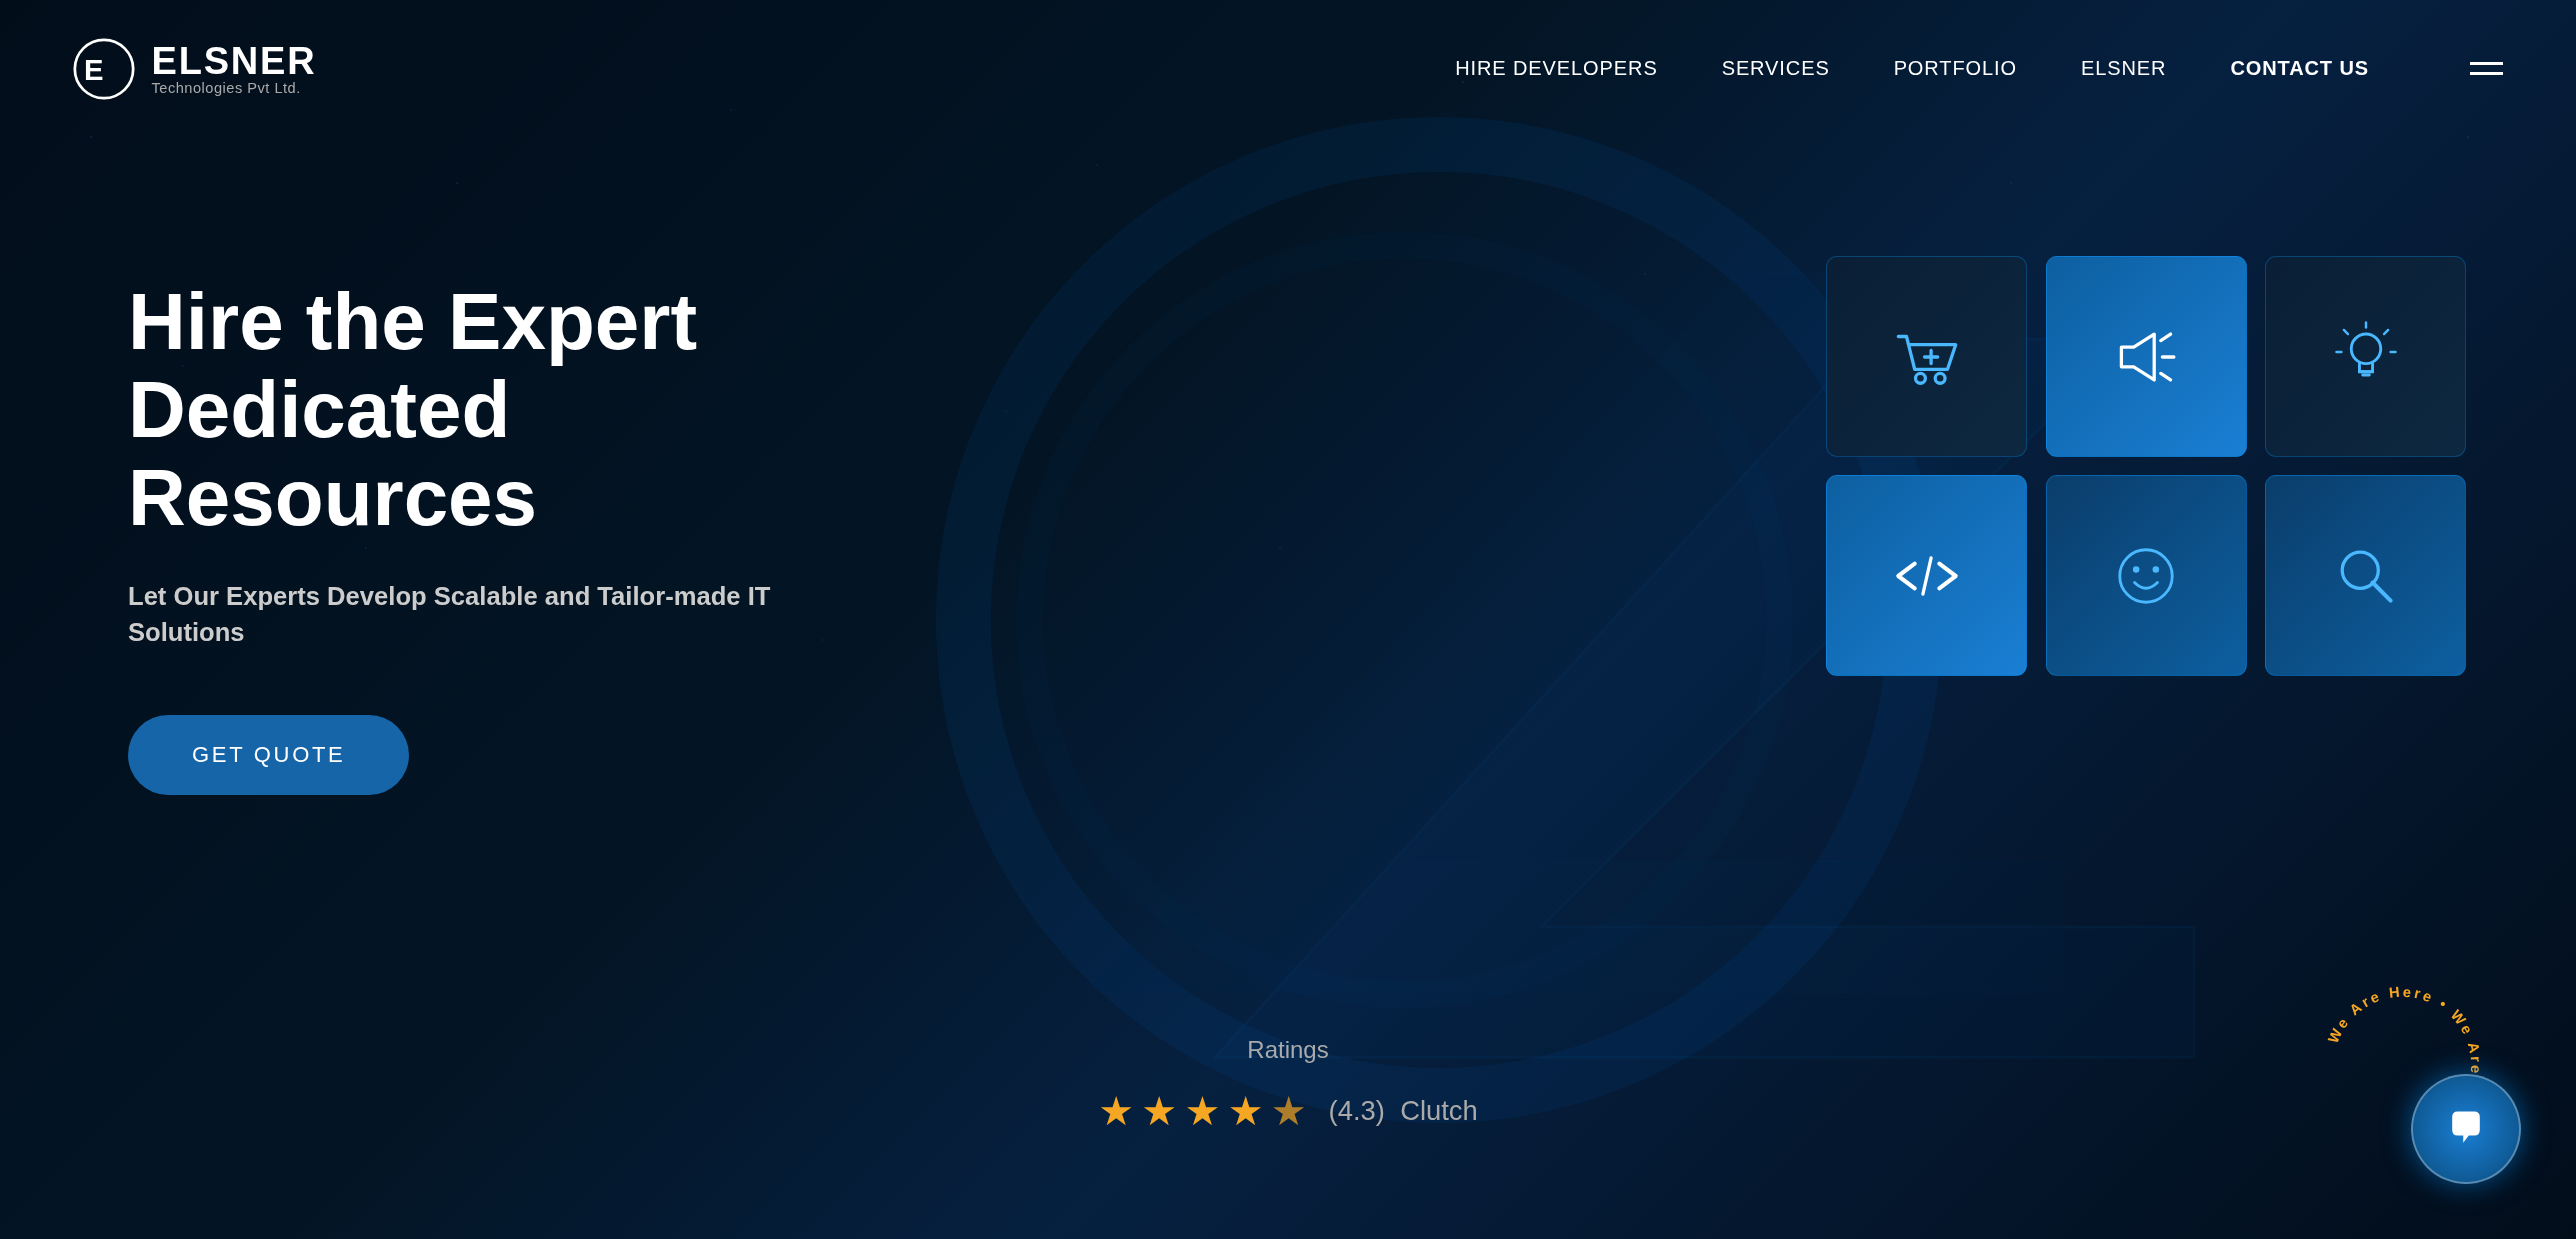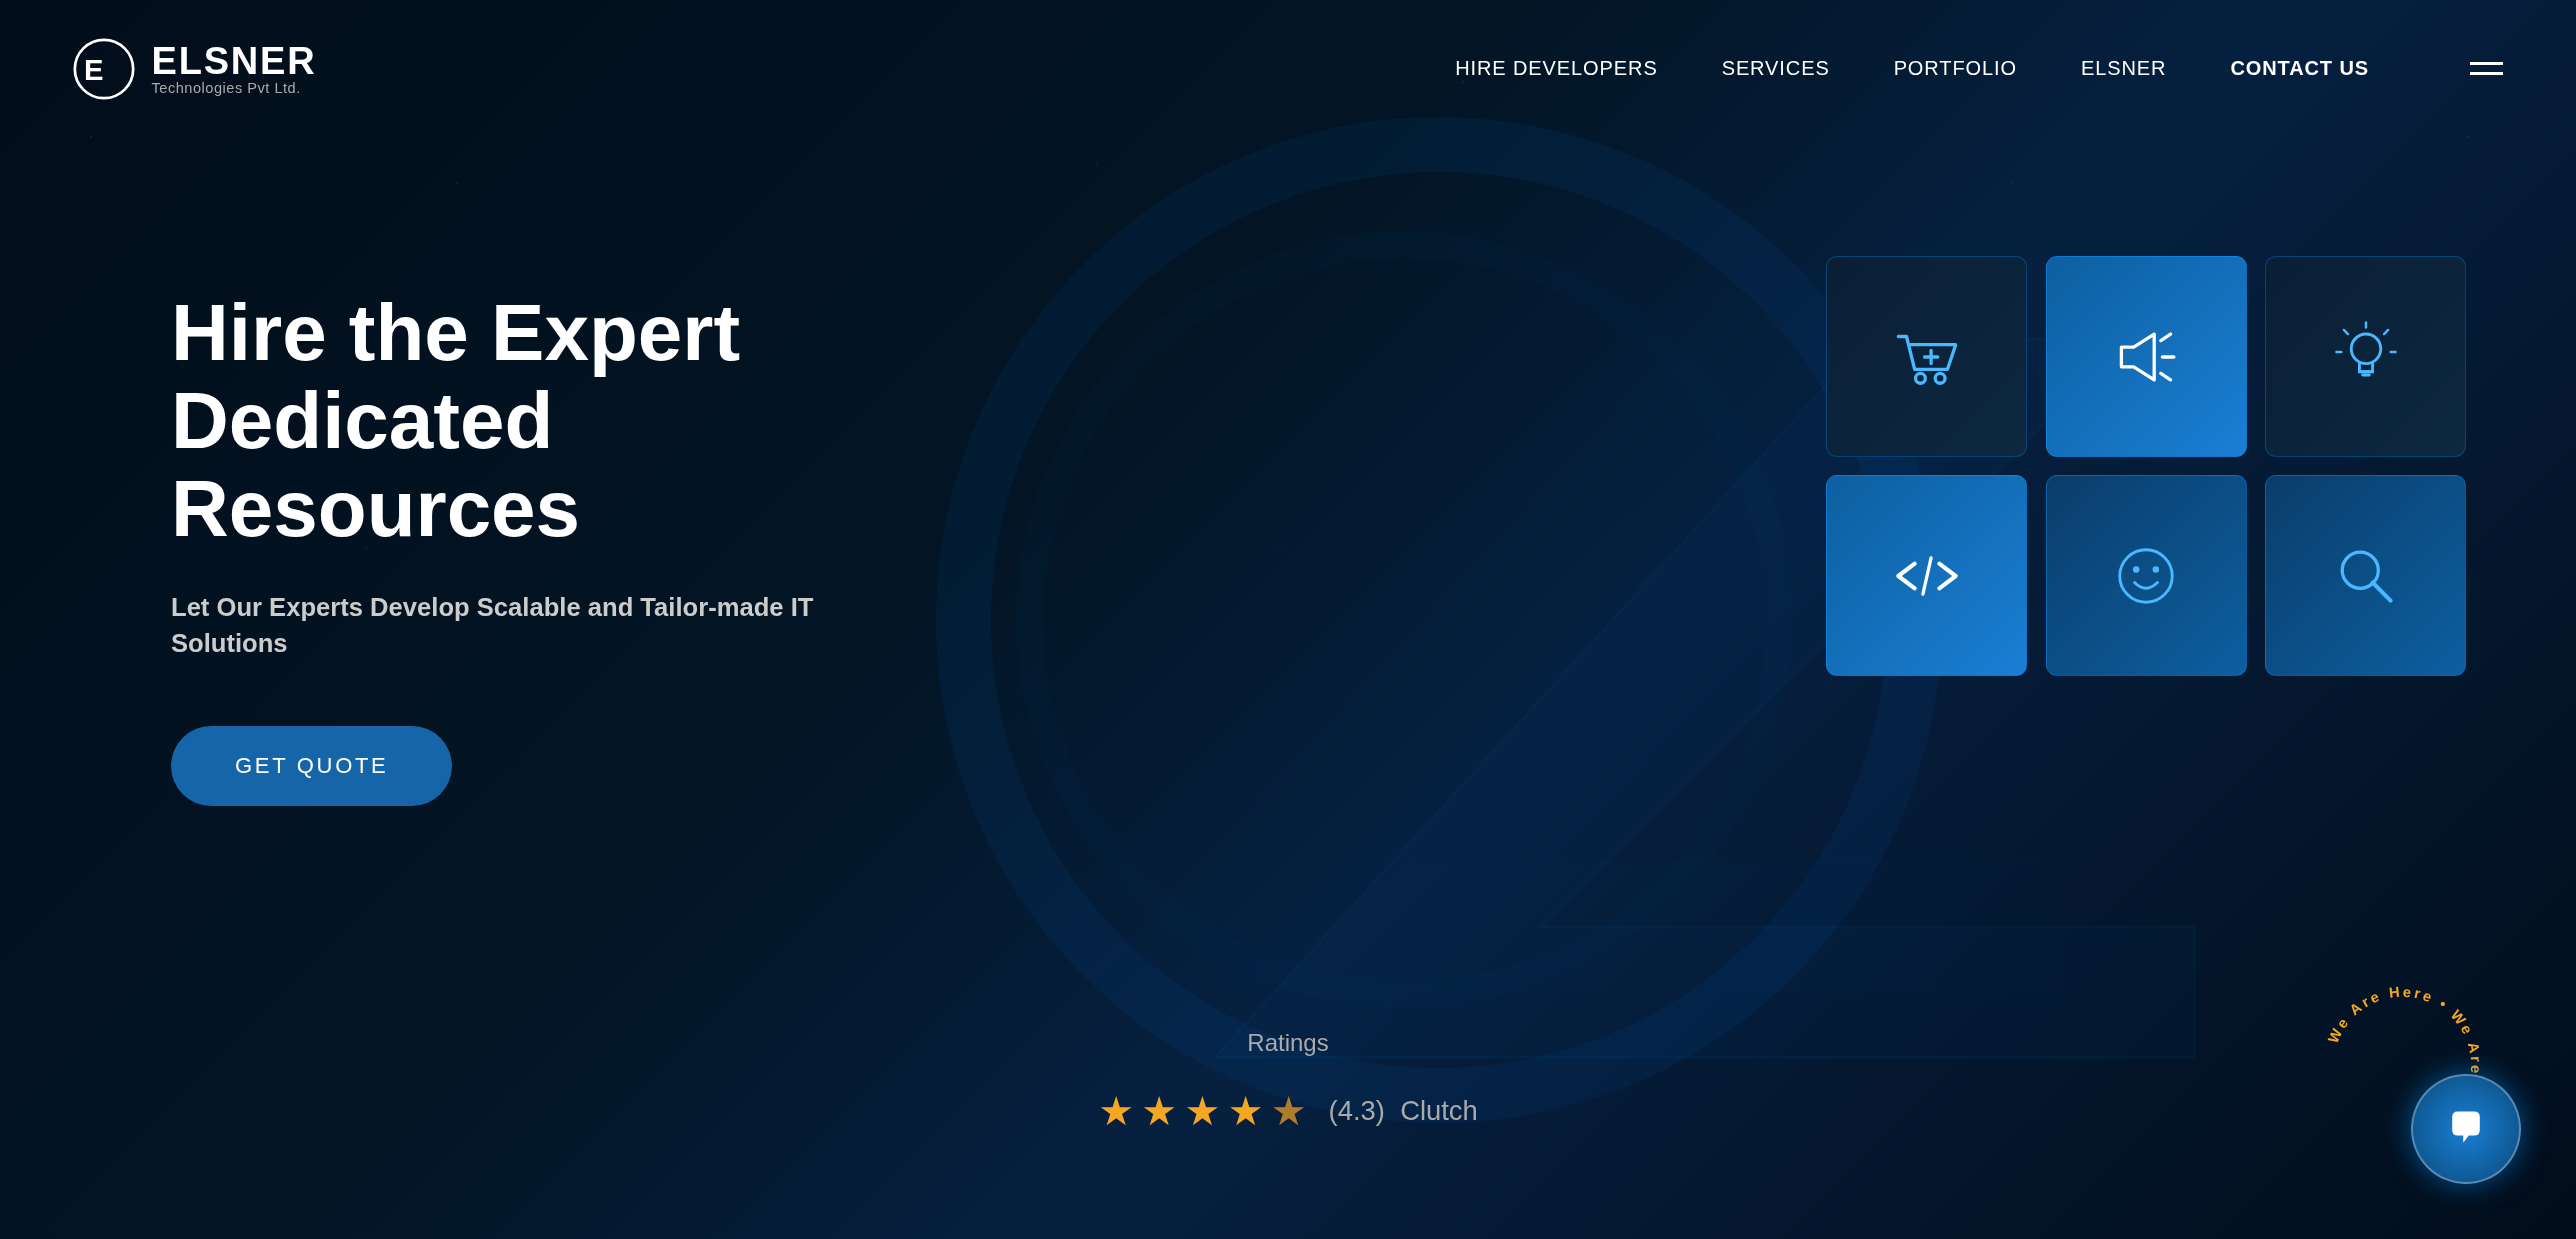--- a/index.html
+++ b/index.html
@@ -153,24 +153,23 @@
 
     .hamburger-line {
       width: 33px;
       height: 2.7px;
       background: #fff;
     }
 
     
     .hero-content {
       position: absolute;
-      top: 289px;
+      top: 278px;
       left: 128px;
       max-width: 731px;
-      margin-left: 43px;
     }
 
     .hero-title {
       font-size: 80px;
       font-weight: 700;
       line-height: 1.1;
       color: #fff;
       margin-bottom: 37px;
     }
 
@@ -244,21 +243,21 @@
       position: absolute;
       bottom: 91px;
       left: 50%;
       transform: translateX(-50%);
       text-align: center;
     }
 
     .ratings-label {
       font-size: 24px;
       color: #aaa;
-      margin-bottom: 31px;
+      margin-bottom: 24px;
     }
 
     .stars-row {
       display: flex;
       align-items: center;
       justify-content: center;
       gap: 7.3px;
       margin-bottom: 14.6px;
     }
 

